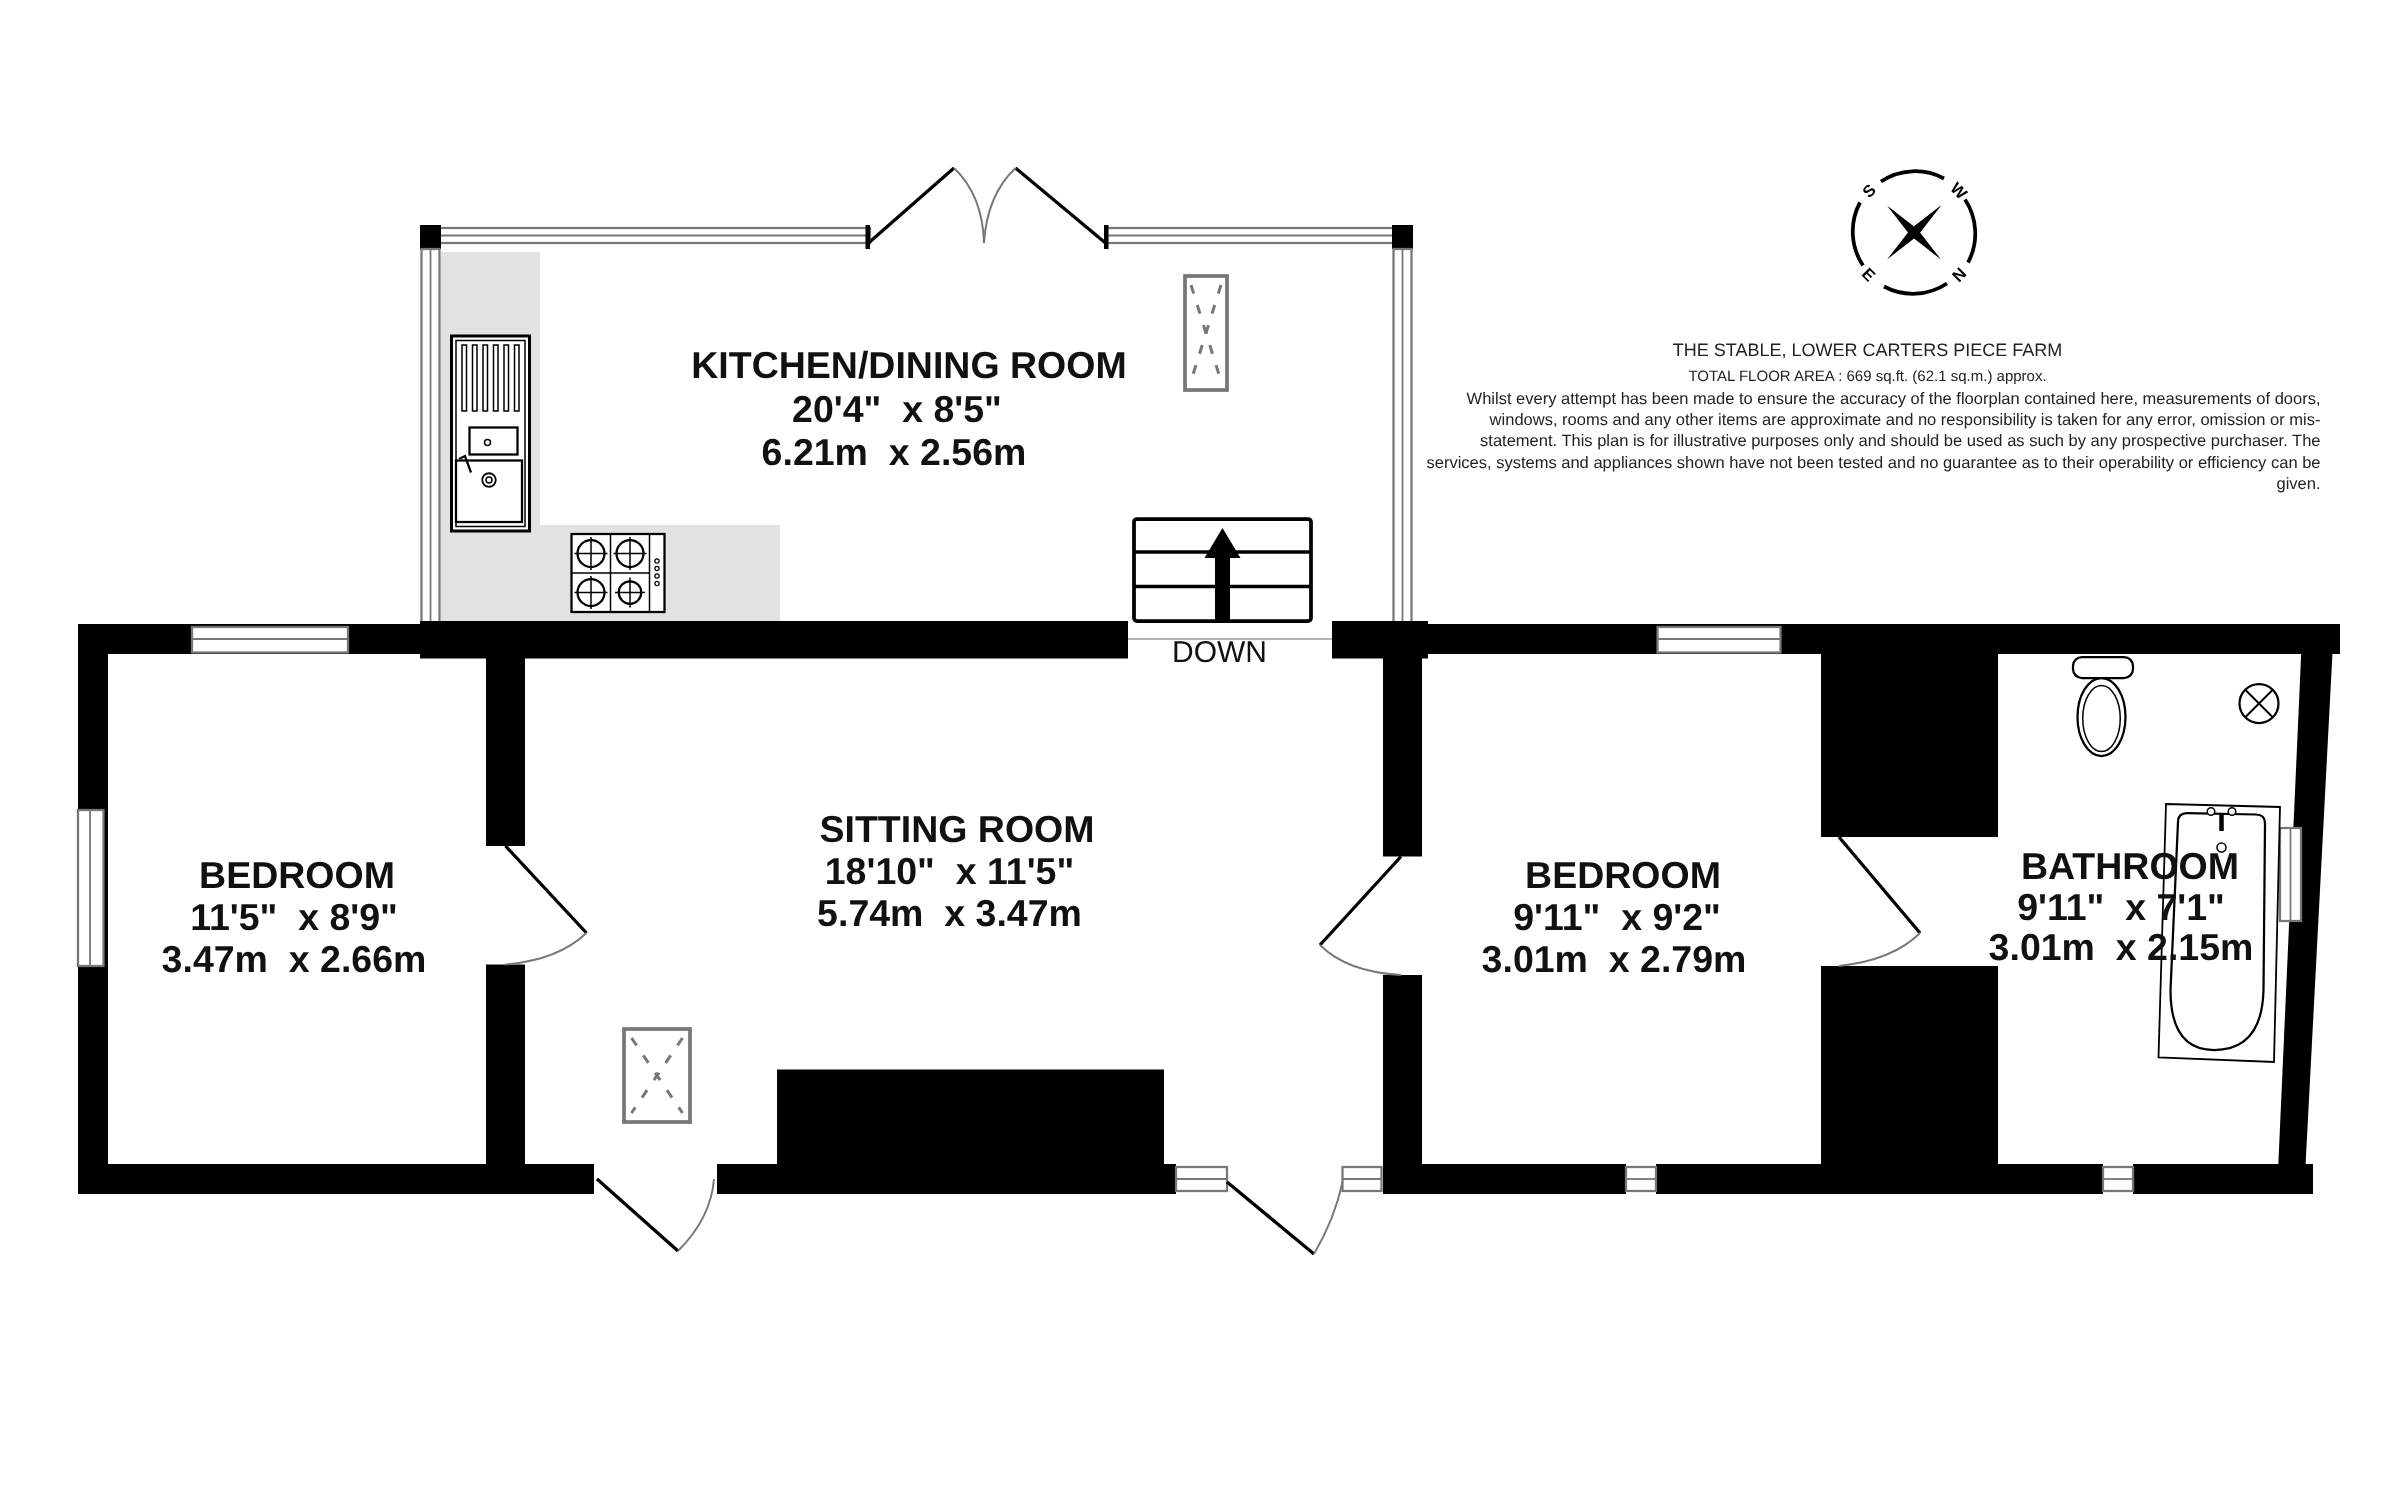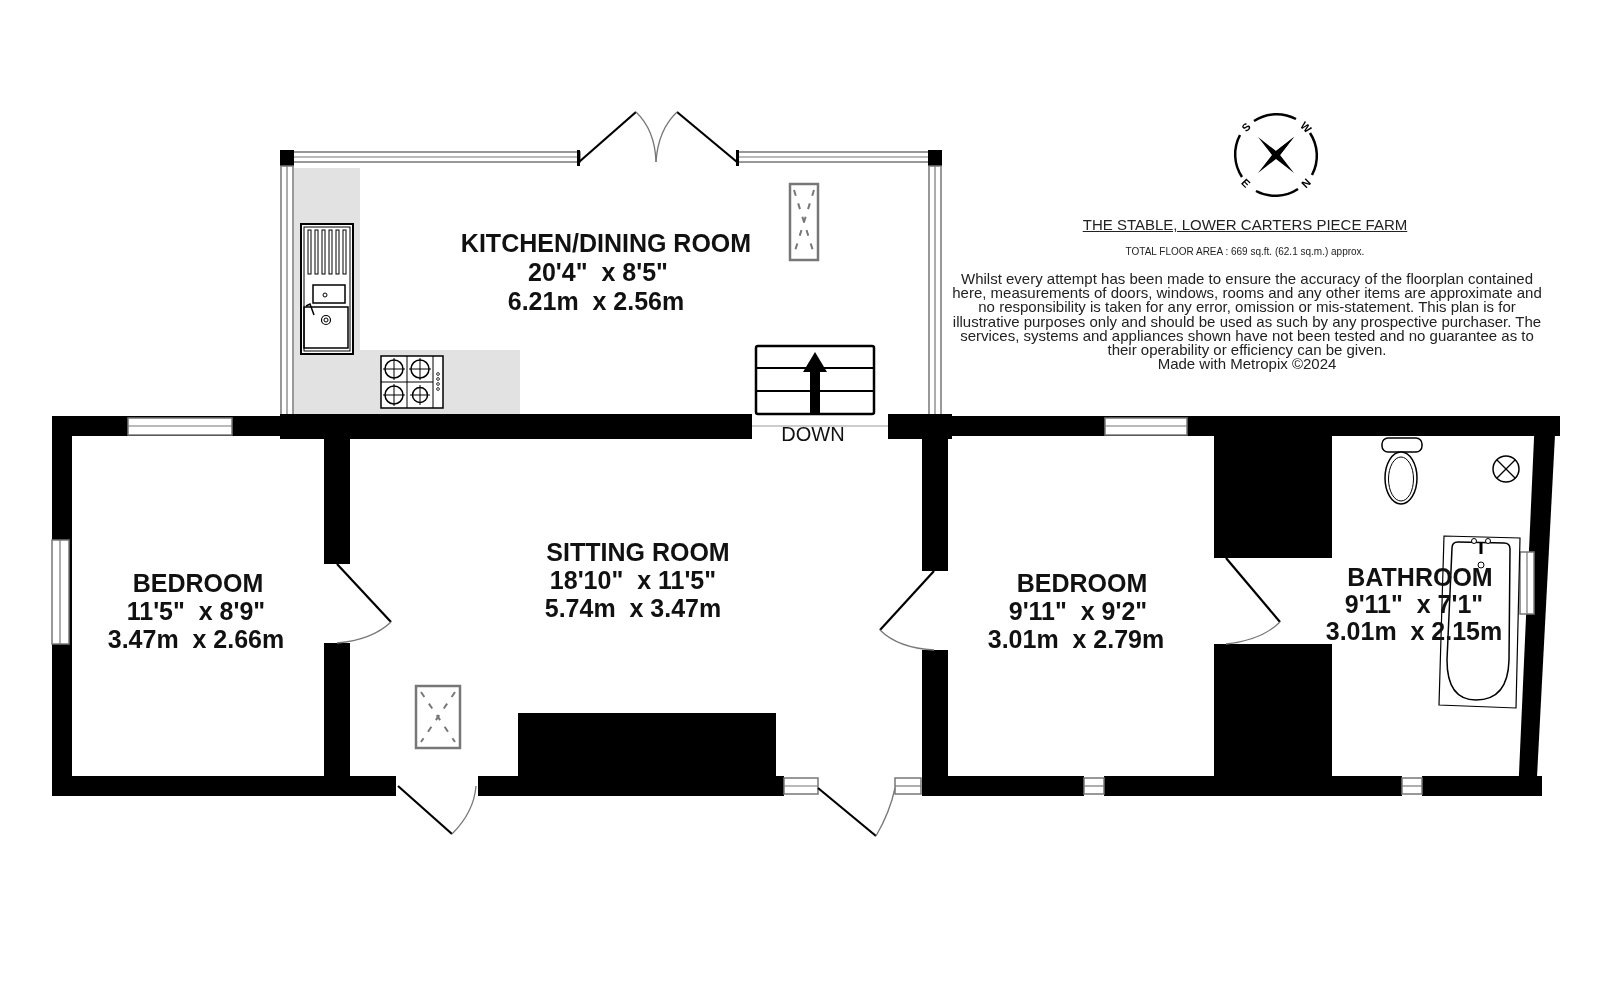--- a/index.html
+++ b/index.html
@@ -9,23 +9,23 @@
     .win { fill: #fff; stroke: #777; stroke-width: 1.5; }
     .counter { fill: #e2e2e2; }
     .arc { fill: none; stroke: #777; stroke-width: 1.3; }
     .leaf { fill: none; stroke: #000; stroke-width: 2.2; }
     .skylight { fill: #fff; stroke: #777; stroke-width: 2.5; }
     .dash { fill: none; stroke: #777; stroke-width: 2; stroke-dasharray: 6 8; }
     .room-name { font-family: "Liberation Sans", sans-serif; font-weight: bold; font-size: 25px; fill: #111; text-anchor: middle; }
     .room-dim { font-family: "Liberation Sans", sans-serif; font-weight: bold; font-size: 25px; fill: #111; text-anchor: middle; }
     .down-label { font-family: "Liberation Sans", sans-serif; font-size: 20px; fill: #111; text-anchor: middle; }
     .info { position: absolute; left: 945px; width: 600px; text-align: center; color: #222; font-family: "Liberation Sans", sans-serif; }
-    .info-title { top: 216px; font-size: 15px; text-decoration: underline; }
+    .info-title { top: 226px; font-size: 12px; }
     .info-area { top: 246px; font-size: 10px; }
-    .info-disclaimer { top: 272px; font-size: 15px; line-height: 14.2px; padding: 0 2px; }
+    .info-disclaimer { top: 259px; font-size: 11px; line-height: 14.2px; padding: 0 2px; text-align: right; }
     .info-credit { display: block; }
   </style>
 </head>
 <body>
 
 <svg id="plan" viewBox="0 0 1600 996" xmlns="http://www.w3.org/2000/svg">
 
   <g>
 
     <rect class="counter" x="294" y="168" width="66" height="246"></rect>
@@ -236,14 +236,13 @@
     <text x="30" y="-24" font-family="Liberation Sans, sans-serif" font-size="11" font-weight="bold" text-anchor="middle" transform="rotate(45 30 -28)">W</text>
     <text x="30" y="32" font-family="Liberation Sans, sans-serif" font-size="11" font-weight="bold" text-anchor="middle" transform="rotate(-45 30 28)">N</text>
     <text x="-30" y="32" font-family="Liberation Sans, sans-serif" font-size="11" font-weight="bold" text-anchor="middle" transform="rotate(45 -30 28)">E</text>
   </g>
 </svg>
 
 <div class="info info-title">THE STABLE, LOWER CARTERS PIECE FARM</div>
 <div class="info info-area">TOTAL FLOOR AREA : 669 sq.ft. (62.1 sq.m.) approx.</div>
 <div class="info info-disclaimer">
   <span>Whilst every attempt has been made to ensure the accuracy of the floorplan contained here, measurements of doors, windows, rooms and any other items are approximate and no responsibility is taken for any error, omission or mis-statement. This plan is for illustrative purposes only and should be used as such by any prospective purchaser. The services, systems and appliances shown have not been tested and no guarantee as to their operability or efficiency can be given.</span>
-  <span class="info-credit">Made with Metropix ©2024</span>
 </div>
 
 </body></html>

